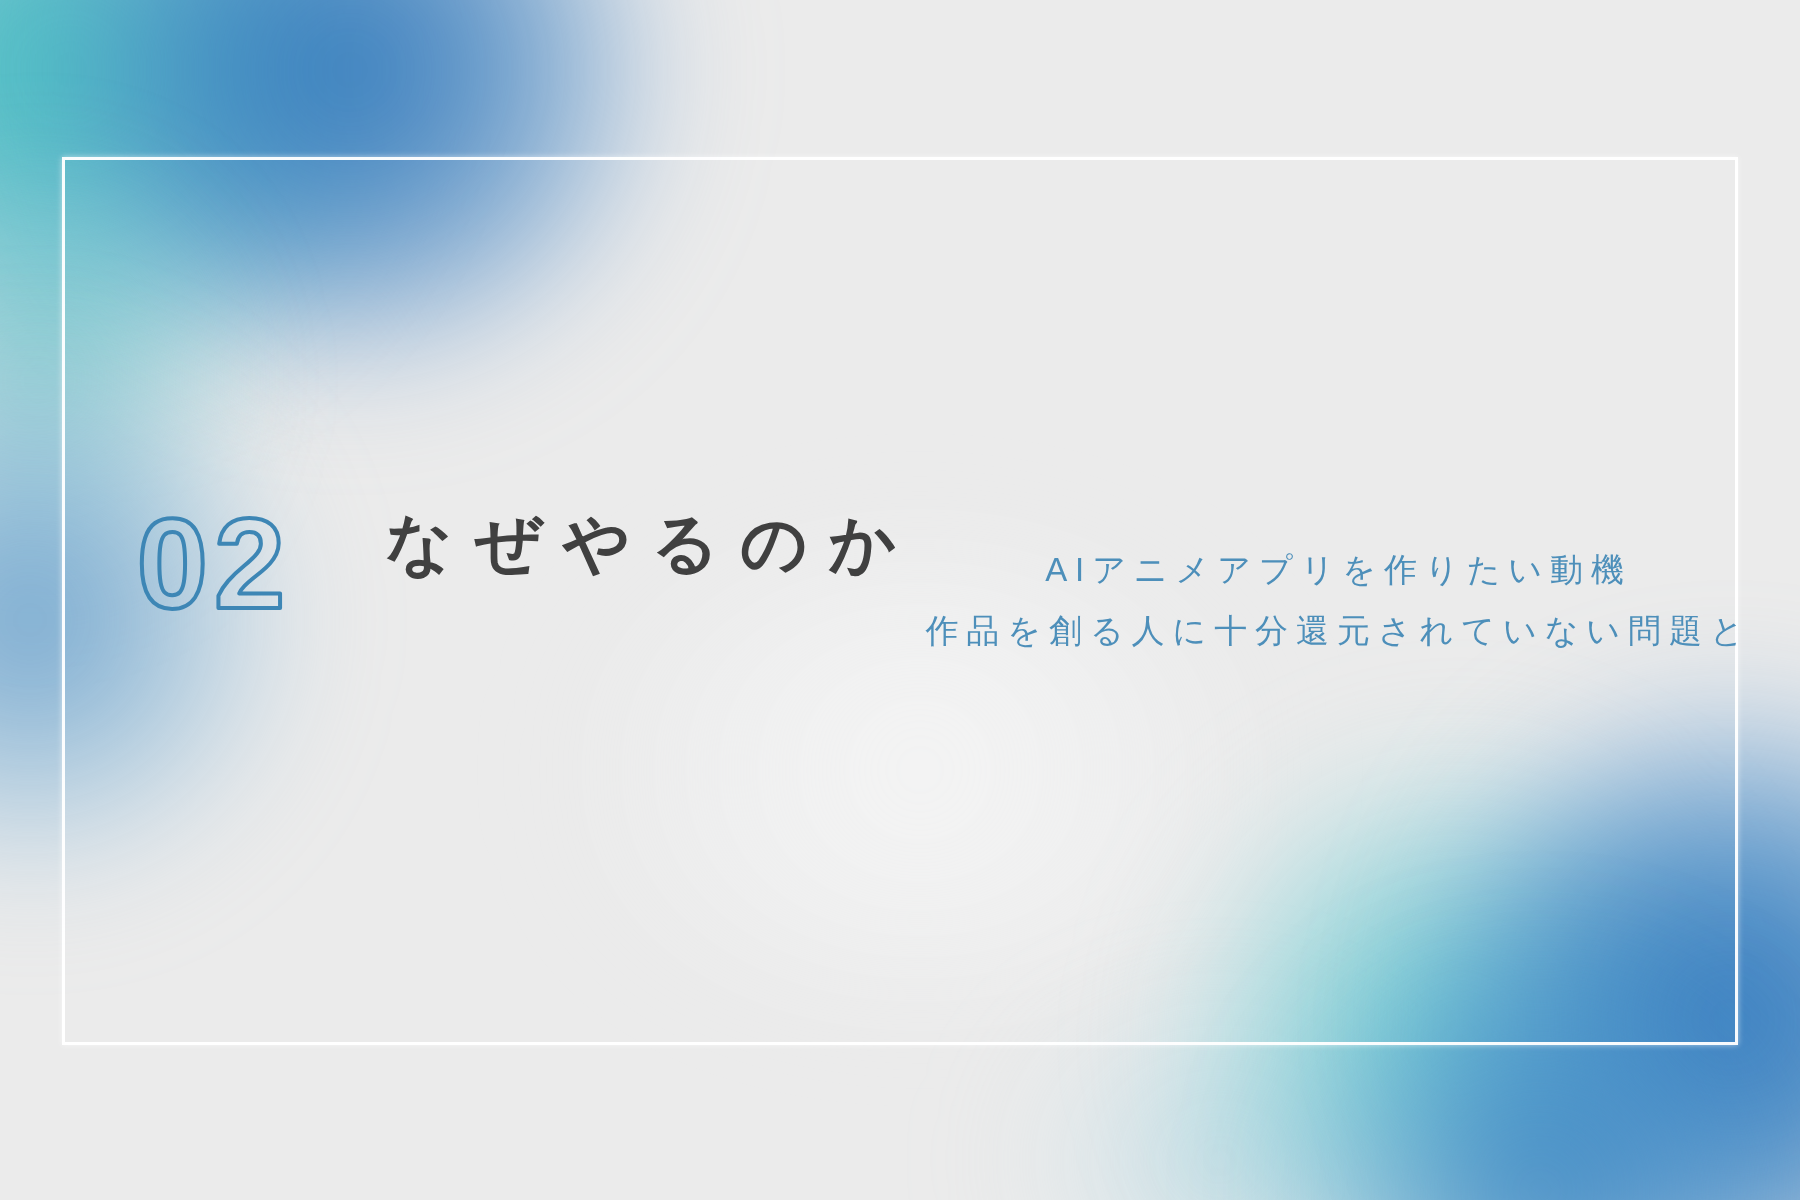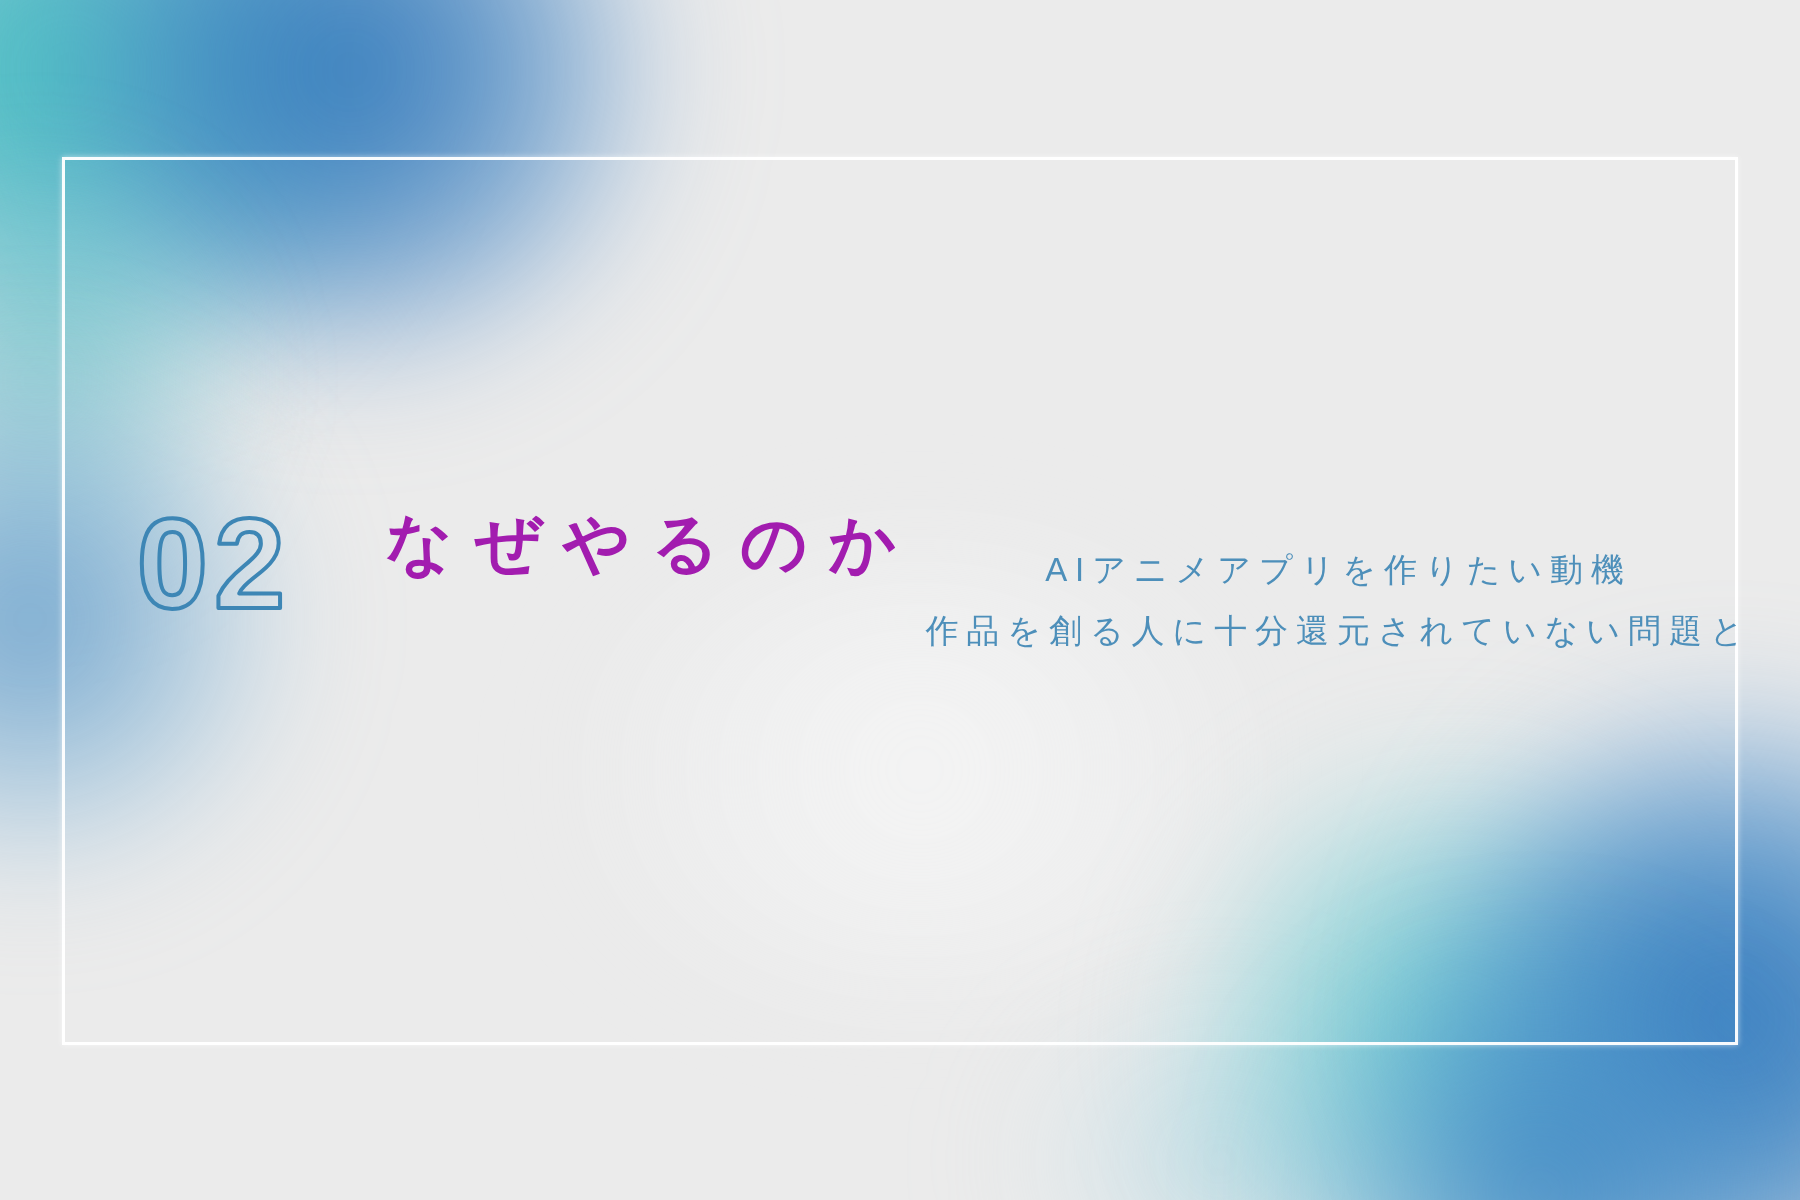--- a/index.html
+++ b/index.html
@@ -174,21 +174,21 @@
   }
   #section-number svg {
     display: block;
   }
 
   #section-title {
     font-size: 66px;
     font-weight: 700;
     letter-spacing: 0.32em;
     text-indent: 0.32em;
-    color: #a21caf;
+    color: #404040;
     line-height: 1.12;
     white-space: nowrap;
     margin: 0 0 112px 0;
     text-align: center;
   }
 
   #section-subtitle {
     font-size: 33px;
     font-weight: 400;
     letter-spacing: 0.24em;

